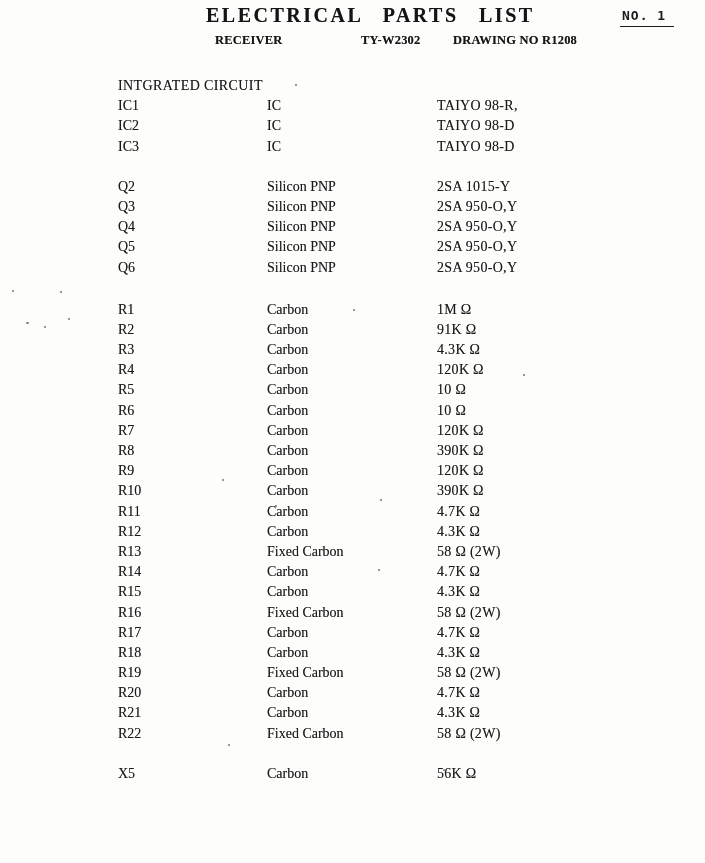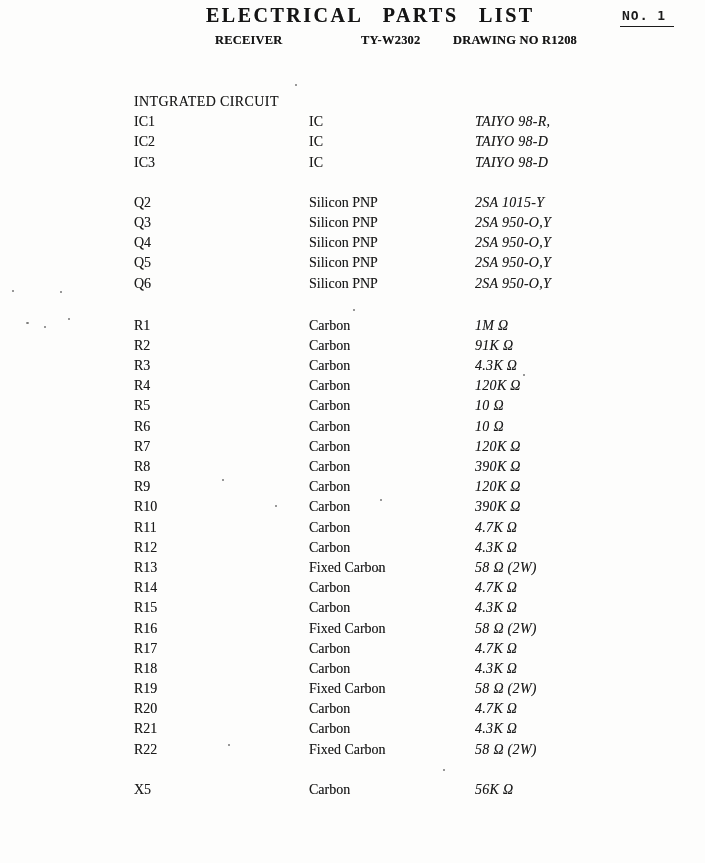--- a/index.html
+++ b/index.html
@@ -53,41 +53,41 @@
   .subtitle .model    { position: absolute; left: 338px; top: 0; white-space: nowrap; margin-left: 23px; }
   .subtitle .drawing  { position: absolute; left: 453px; top: 0; white-space: nowrap; }
   
   .parts-list {
     position: absolute;
     top: 76px; left: 118px;
     width: 560px;
     font-size: 14px;
     text-shadow: 0 0 0.4px rgba(20,20,20,0.45);
   }
-  .section { margin: 16px; }
+  .section { margin: 0; }
   .section + .section { margin-top: 20px; }
   .section.resistors { margin-top: 22px; }
   .section-heading {
     margin: 0;
     font-size: 14px;
     font-weight: 400;
     height: 20.2px;
     line-height: 20.2px;
     letter-spacing: 0.4px;
     white-space: nowrap;
   }
   .row {
     position: relative;
     height: 20.2px;
     line-height: 20.2px;
   }
   .cell { position: absolute; top: 0; white-space: nowrap; }
   .cell.ref   { left: 0; text-align: center; }
-  .cell.type  { left: 175px; }
-  .cell.value { left: 341px; letter-spacing: 0.3px; font-style: italic; }
+  .cell.type  { left: 149px; }
+  .cell.value { left: 319px; letter-spacing: 0.3px; }
   
   .speck {
     position: absolute;
     background: #4a4a4a;
     border-radius: 50%;
     width: 2px; height: 2px;
     opacity: 0.75;
   }
 </style>
 </head>

